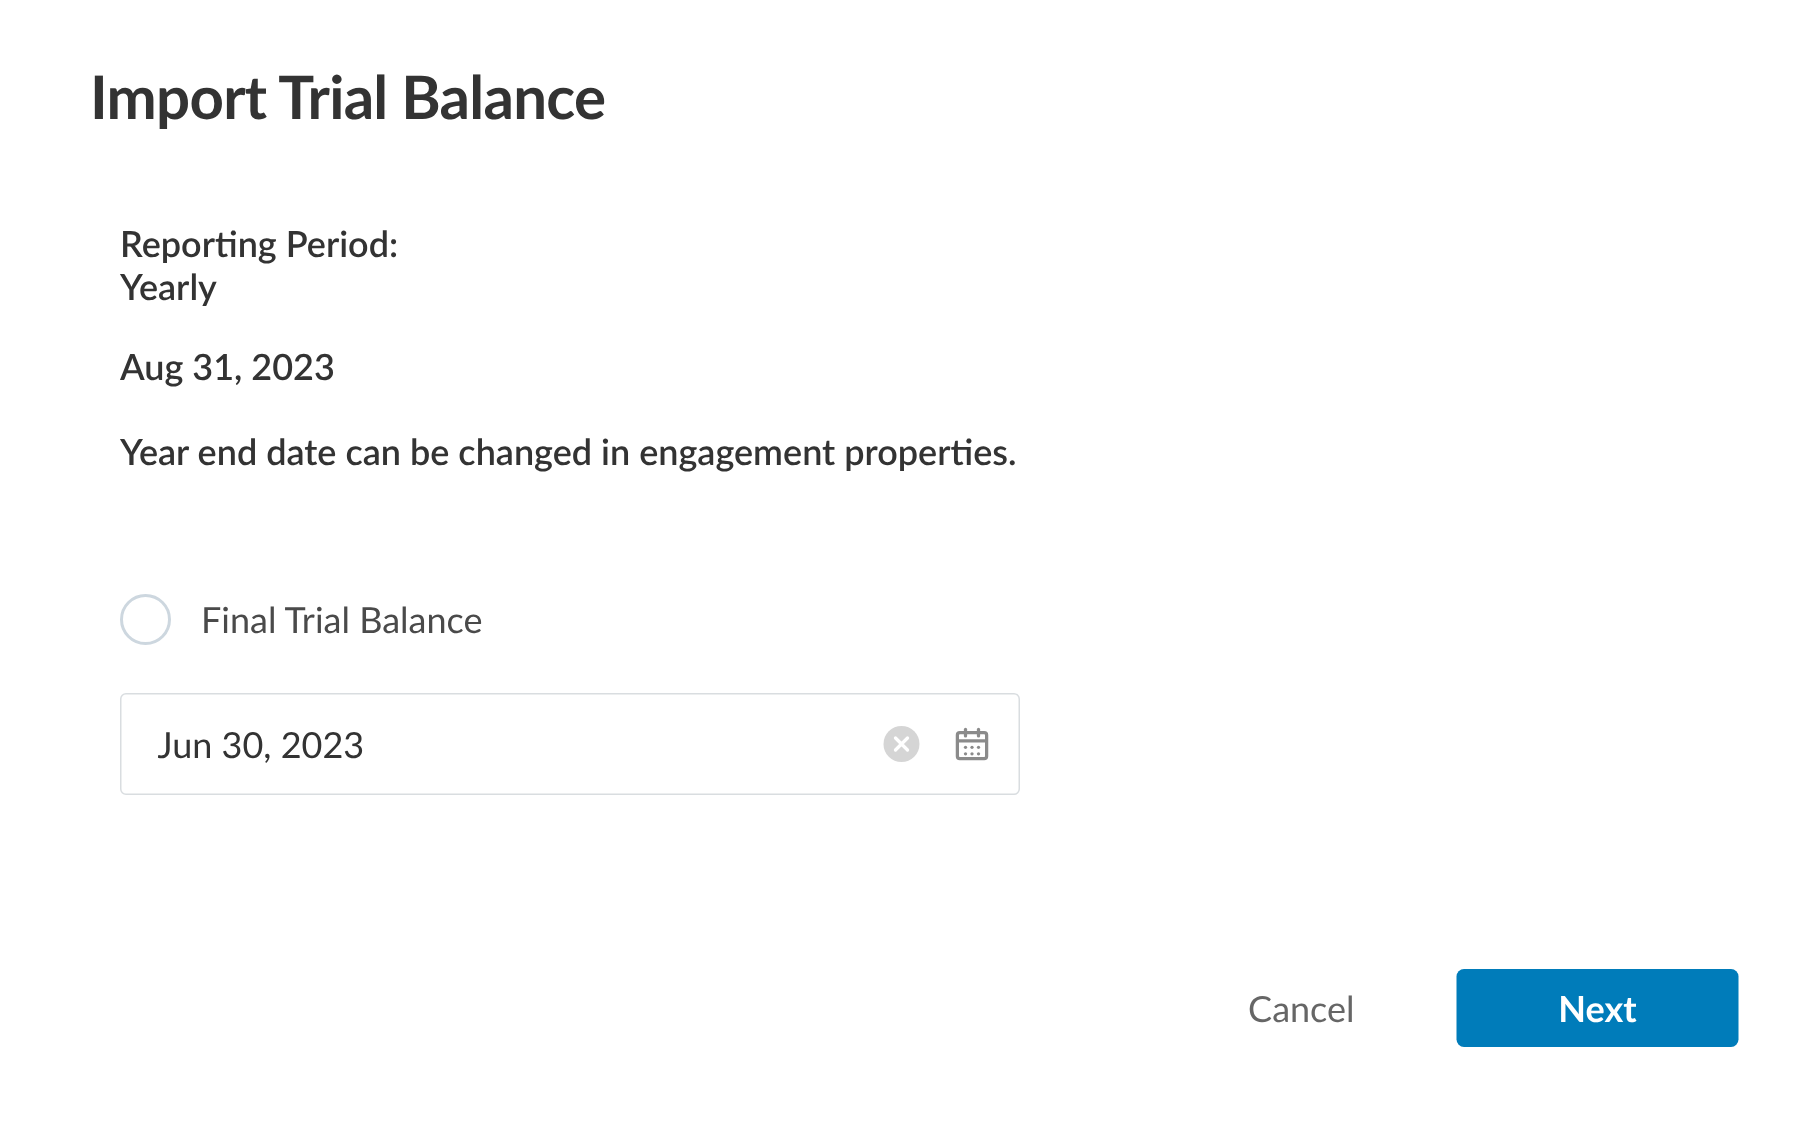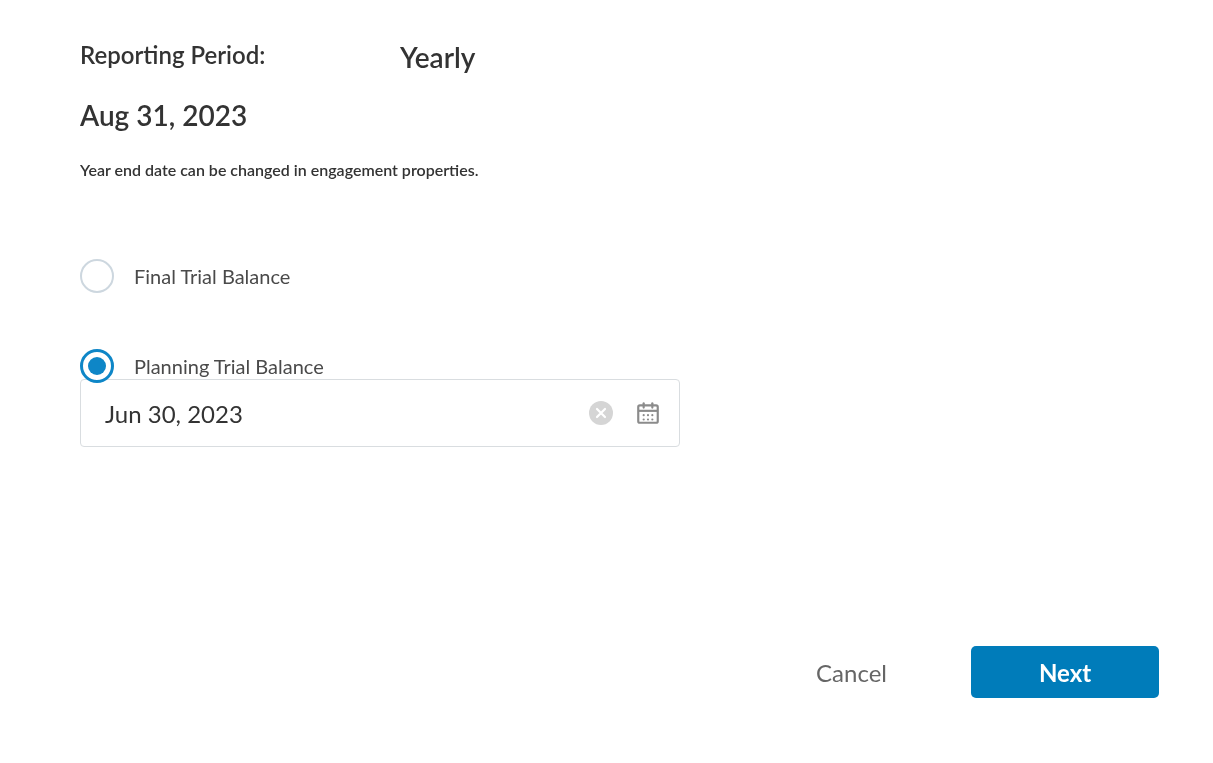--- a/index.html
+++ b/index.html
@@ -22,34 +22,35 @@
     margin: 0 0 60px 0;
     letter-spacing: -0.5px;
   }
   .info-block {
     padding-left: 20px;
     margin-bottom: 80px;
   }
   .info-row {
     display: flex;
     margin-bottom: 24px;
+    flex-direction: column;
   }
   .info-label {
     width: 320px;
     font-size: 24px;
     font-weight: 600;
     color: #333333;
   }
   .info-value {
-    font-size: 28px;
+    font-size: 24px;
     font-weight: 600;
     color: #333333;
   }
   .info-note {
-    font-size: 16px;
+    font-size: 24px;
     font-weight: 600;
     color: #333333;
     margin-top: 28px;
   }
 
   .radio-group {
     padding-left: 20px;
   }
   .radio-item {
     display: flex;
@@ -75,21 +76,21 @@
     position: absolute;
     top: 50%;
     left: 50%;
     width: 18px;
     height: 18px;
     background: #0e86c7;
     border-radius: 50%;
     transform: translate(-50%, -50%);
   }
   .radio-label {
-    font-size: 20px;
+    font-size: 24px;
     color: #4a4a4a;
     text-align: right;
   }
 
   .date-field-wrap {
     padding-left: 20px;
     margin-top: -24px;
   }
   .date-field {
     width: 600px;
@@ -128,21 +129,21 @@
     cursor: pointer;
     color: #8b8b8b;
   }
 
   .footer {
     position: absolute;
     top: 646px;
     right: 54px;
     display: flex;
     align-items: center;
-    gap: 68px;
+    gap: 52px;
   }
   .cancel-btn {
     background: transparent;
     border: none;
     font-size: 24px;
     color: #666666;
     cursor: pointer;
     font-family: inherit;
     padding: 8px 16px;
   }
@@ -157,43 +158,40 @@
     border-radius: 5px;
     cursor: pointer;
     font-family: inherit;
   }
 </style>
 </head>
 <body>
 
 <div class="container">
 
+  <h1 class="title">Import Trial Balance</h1>
 
   <div class="info-block">
     <div class="info-row">
       <div class="info-label">Reporting Period:</div>
       <div class="info-value">Yearly</div>
     </div>
     <div class="info-row">
       <div class="info-value">Aug 31, 2023</div>
     </div>
     <div class="info-note">Year end date can be changed in engagement properties.</div>
   </div>
 
   <div class="radio-group">
 
     <div class="radio-item">
       <div class="radio-circle"></div>
       <div class="radio-label">Final Trial Balance</div>
     </div>
 
-    <div class="radio-item" style="margin-bottom:20px;">
-      <div class="radio-circle selected"></div>
-      <div class="radio-label">Planning Trial Balance</div>
-    </div>
 
   </div>
 
   <div class="date-field-wrap">
     <div class="date-field">
       <input type="text" value="Jun 30, 2023" style="">
       <span class="clear-icon">
         <svg width="12" height="12" viewBox="0 0 12 12">
           <path d="M2 2 L10 10 M10 2 L2 10" stroke="#ffffff" stroke-width="2.2" stroke-linecap="round"></path>
         </svg>

